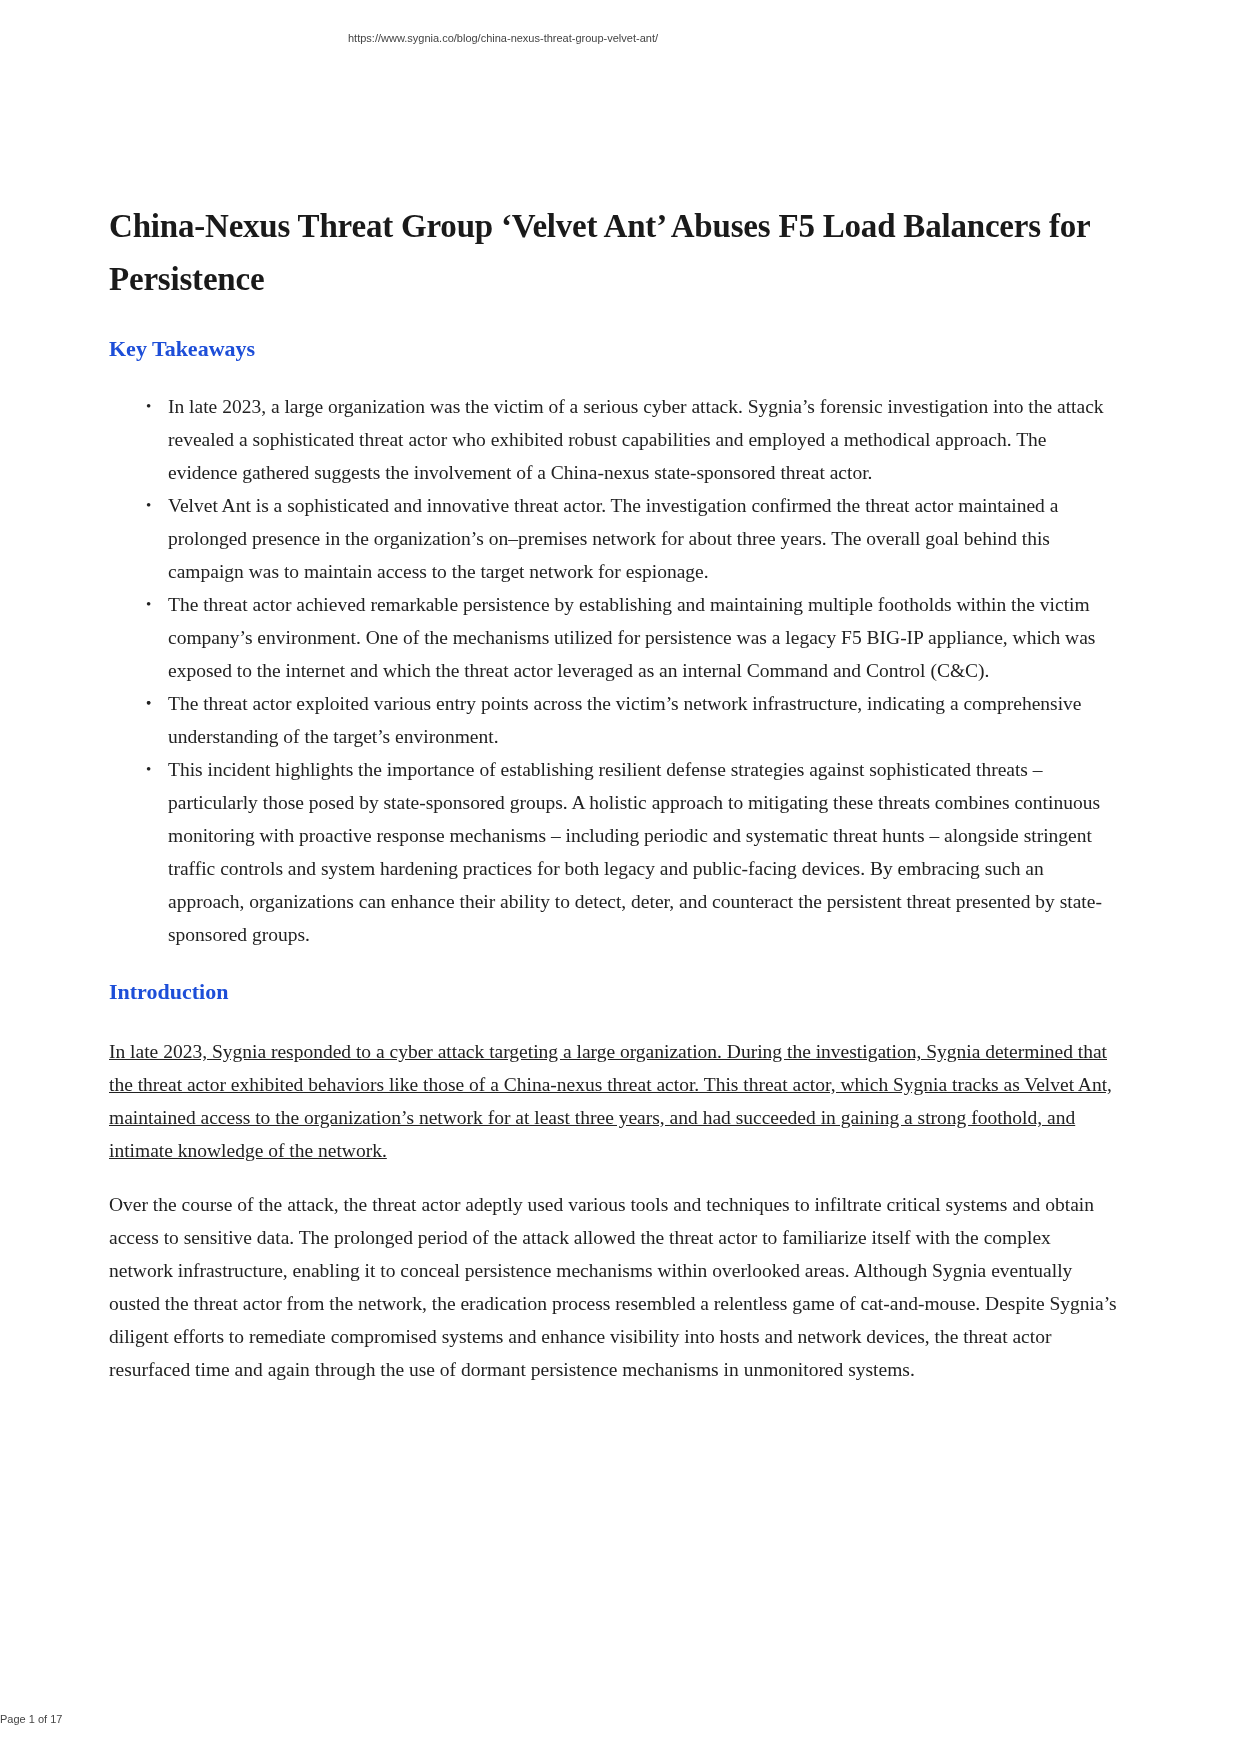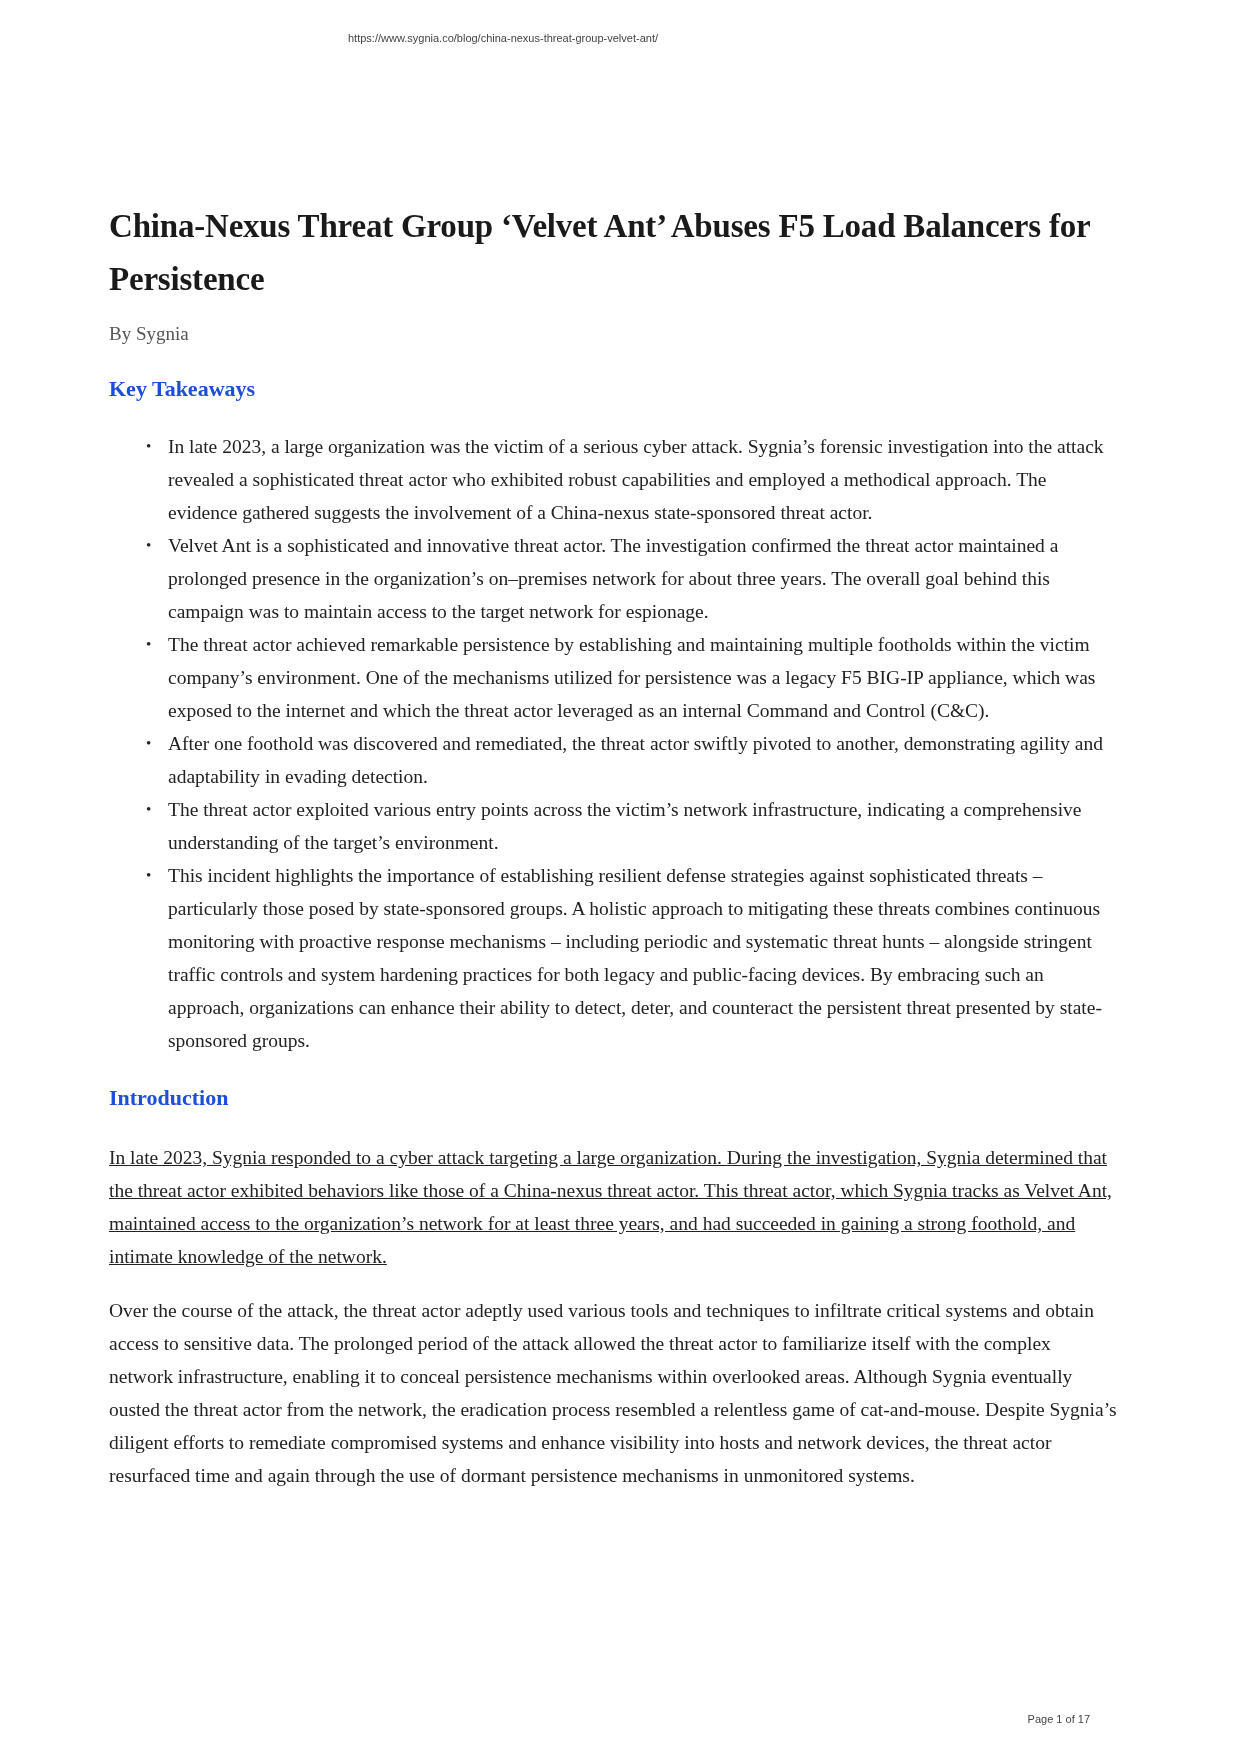--- a/index.html
+++ b/index.html
@@ -86,52 +86,50 @@
       line-height: 33px;
       color: #222222;
     }
     p.p1 { margin-top: 26px; text-decoration: underline; }
     p.p2 { margin-top: 21px; }
     .page-footer {
       position: absolute;
       top: 1713px;
       left: 0;
       width: 1090px;
-      text-align: right;
+      text-align: left;
       font-family: "Liberation Sans", "DejaVu Sans", sans-serif;
       font-size: 11px;
       color: #444444;
     }
   </style>
 </head>
 <body>
 
 <div class="page-header-url">https://www.sygnia.co/blog/china-nexus-threat-group-velvet-ant/</div>
 
 <div class="content">
   <h1 class="title">China-Nexus Threat Group ‘Velvet Ant’ Abuses F5 Load Balancers for Persistence</h1>
-  <div class="byline">By Sygnia</div>
 
   <h2 class="section-heading kt">Key Takeaways</h2>
   <ul class="takeaways">
     <li>
       <span class="bullet">•</span>
       <span>In late 2023, a large organization was the victim of a serious cyber attack. Sygnia’s forensic investigation into the attack revealed a sophisticated threat actor who exhibited robust capabilities and employed a methodical approach. The evidence gathered suggests the involvement of a China-nexus state-sponsored threat actor.</span>
     </li>
     <li>
       <span class="bullet">•</span>
       <span>Velvet Ant is a sophisticated and innovative threat actor. The investigation confirmed the threat actor maintained a prolonged presence in the organization’s on–premises network for about three years. The overall goal behind this campaign was to maintain access to the target network for espionage.</span>
     </li>
     <li>
       <span class="bullet">•</span>
       <span>The threat actor achieved remarkable persistence by establishing and maintaining multiple footholds within the victim company’s environment. One of the mechanisms utilized for persistence was a legacy F5 BIG-IP appliance, which was exposed to the internet and which the threat actor leveraged as an internal Command and Control (C&amp;C).</span>
     </li>
     <li>
       <span class="bullet">•</span>
-      <span>After one foothold was discovered and remediated, the threat actor swiftly pivoted to another, demonstrating agility and adaptability in evading detection.</span>
     </li>
     <li>
       <span class="bullet">•</span>
       <span>The threat actor exploited various entry points across the victim’s network infrastructure, indicating a comprehensive understanding of the target’s environment.</span>
     </li>
     <li>
       <span class="bullet">•</span>
       <span>This incident highlights the importance of establishing resilient defense strategies against sophisticated threats – particularly those posed by state-sponsored groups. A holistic approach to mitigating these threats combines continuous monitoring with proactive response mechanisms – including periodic and systematic threat hunts – alongside stringent traffic controls and system hardening practices for both legacy and public-facing devices. By embracing such an approach, organizations can enhance their ability to detect, deter, and counteract the persistent threat presented by state-sponsored groups.</span>
     </li>
   </ul>

